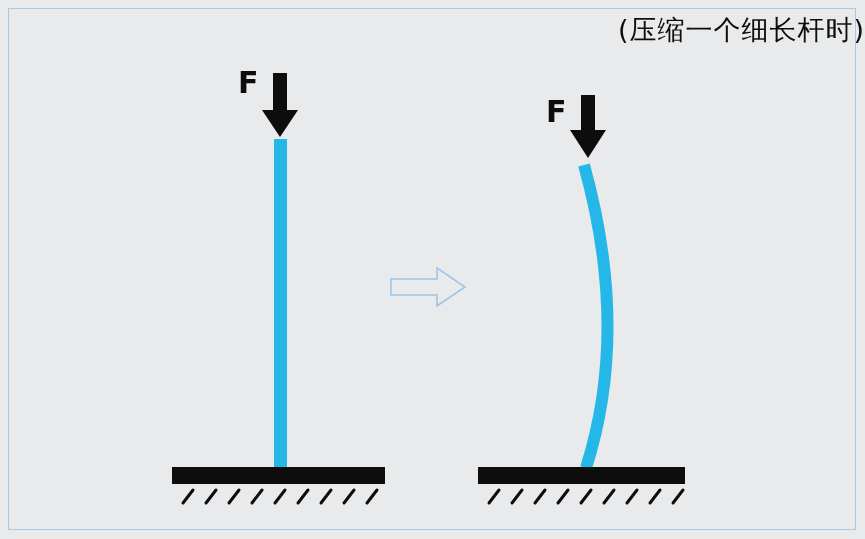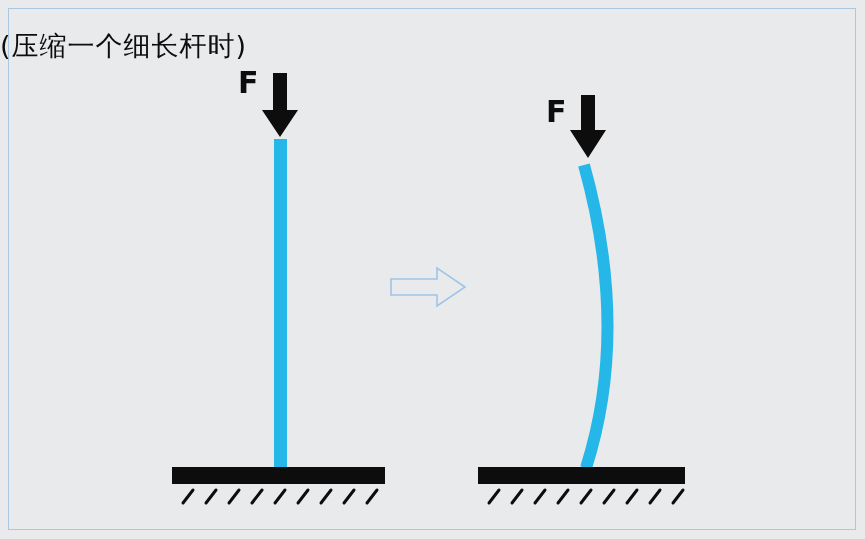--- a/index.html
+++ b/index.html
@@ -18,22 +18,22 @@
     .frame {
       position: absolute;
       left: 8px; top: 8px;
       width: 848px; height: 522px;
       border: 1px solid #aac8e2;
       box-sizing: border-box;
       pointer-events: none;
     }
     .title {
       position: absolute;
-      left: 0; top: 28px; width: 100%;
-      text-align: left;
+      left: 0; top: 12px; width: 100%;
+      text-align: right;
       font-size: 27px;
       color: #0d0d0d;
       letter-spacing: 1px;
     }
     svg.gfx { position: absolute; left: 0; top: 0; display: block; }
     .force-label {
       font-size: 30px;
       font-weight: 600;
       fill: #0d0d0d;
       font-family: "DejaVu Sans", "Liberation Sans", sans-serif;

